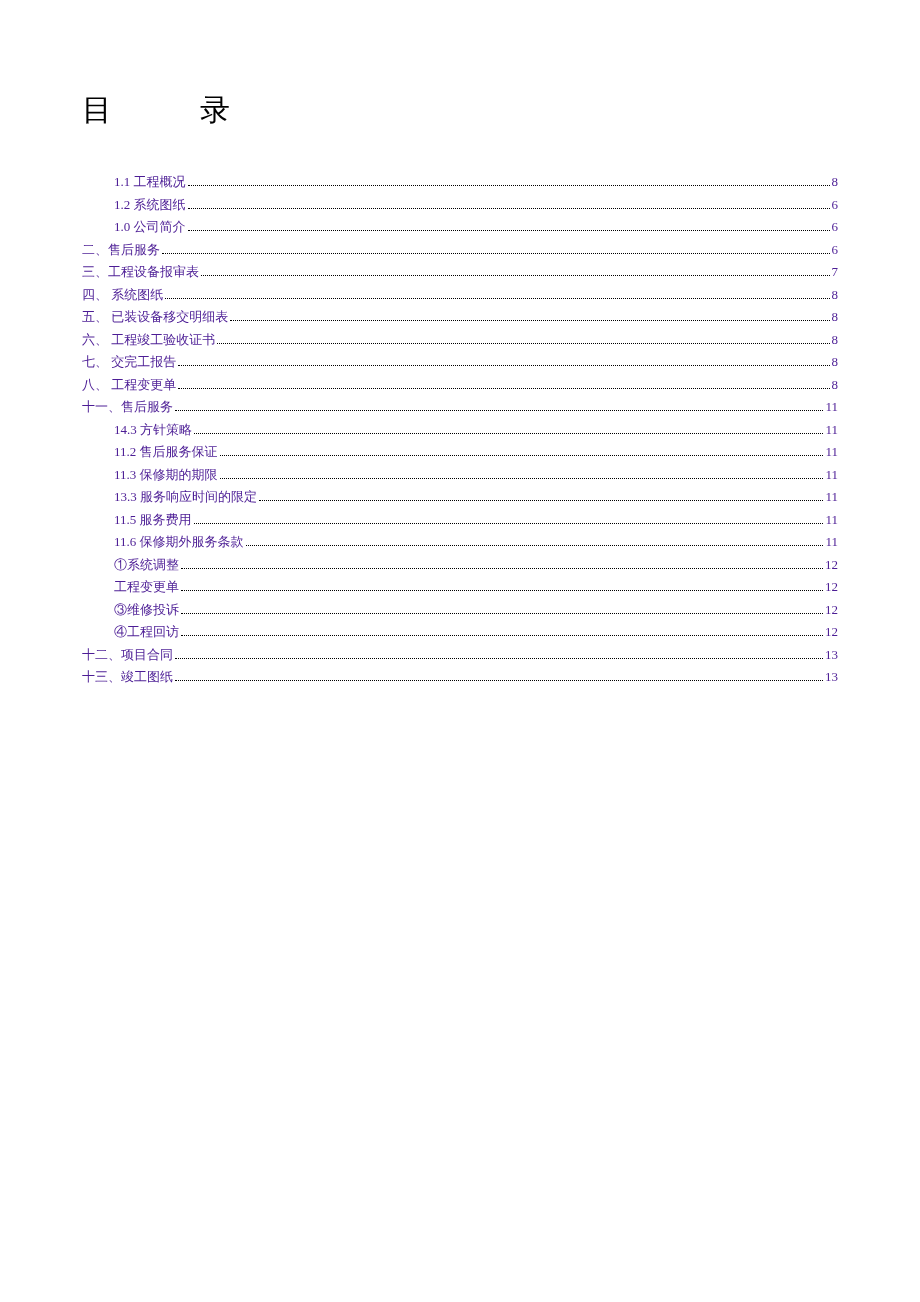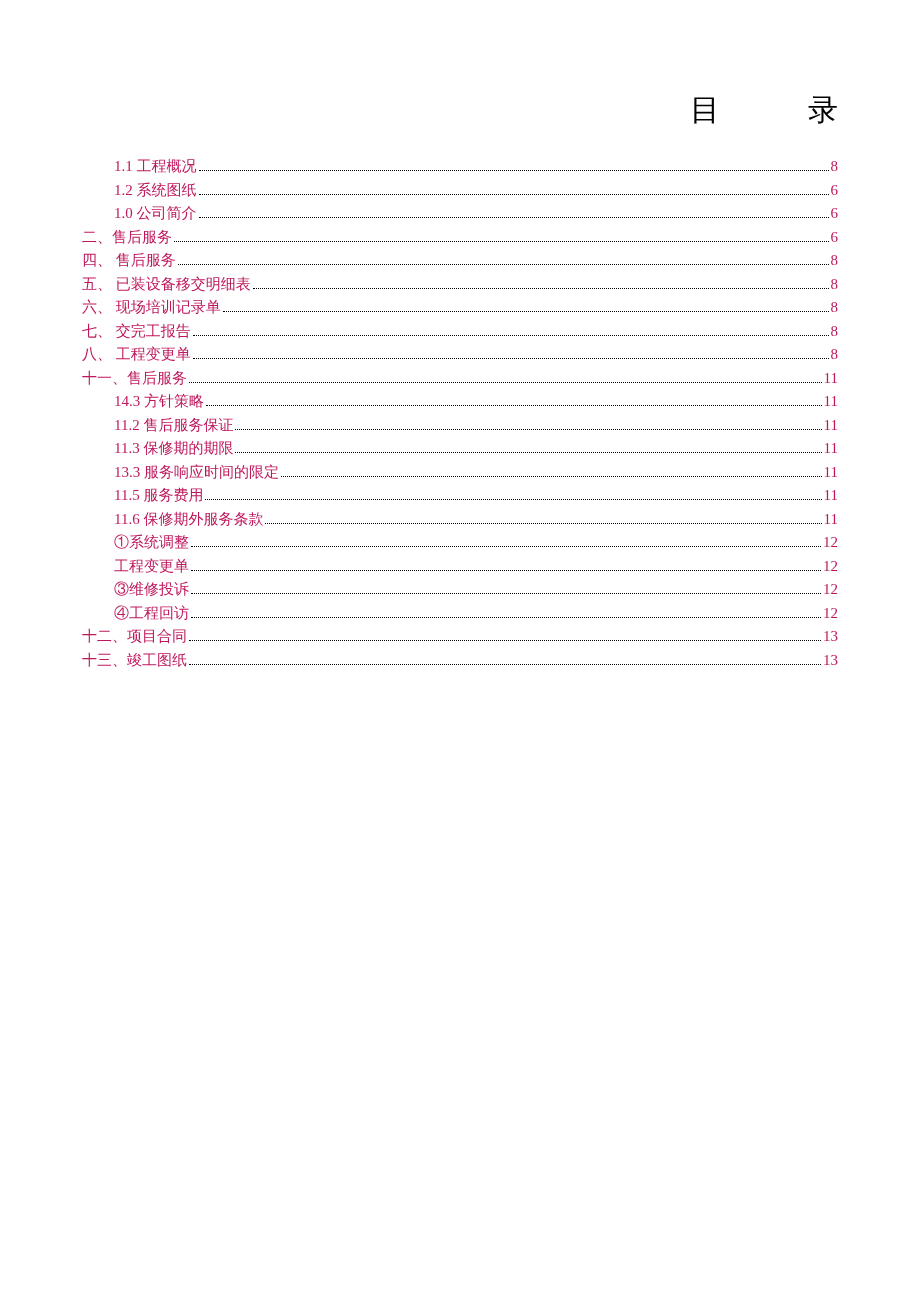--- a/index.html
+++ b/index.html
@@ -7,37 +7,37 @@
       width: 920px;
       height: 1302px;
       background: #fff;
       font-family: "SimSun", "宋体", serif;
       position: relative;
     }
     .page {
       padding: 90px 82px 0 82px;
     }
     .title-row {
-      text-align: right;
-      margin-bottom: 28px;
+      text-align: left;
+      margin-bottom: 44px;
     }
     .title-char {
       font-size: 30px;
       font-weight: 400;
       letter-spacing: 0;
       display: inline-block;
     }
     .title-gap {
       display: inline-block;
       width: 80px;
     }
     .toc-list {
       list-style: none;
-      font-size: 15px;
-      color: #be185d;
+      font-size: 13px;
+      color: #4c1d95;
       line-height: 1;
     }
     .toc-row {
       display: flex;
       align-items: baseline;
       margin-bottom: 8.5px;
       white-space: nowrap;
     }
     .toc-row.indent { padding-left: 32px; }
     .toc-label {
@@ -77,31 +77,36 @@
         <span class="toc-label">1.0 公司简介</span>
         <span class="toc-dots"></span>
         <span class="toc-page">6</span>
       </li>
       <li class="toc-row">
         <span class="toc-label">二、售后服务</span>
         <span class="toc-dots"></span>
         <span class="toc-page">6</span>
       </li>
       <li class="toc-row">
-        <span class="toc-label">四、 售后服务</span>
+        <span class="toc-label">三、工程设备报审表</span>
+        <span class="toc-dots"></span>
+        <span class="toc-page">7</span>
+      </li>
+      <li class="toc-row">
+        <span class="toc-label">四、 系统图纸</span>
         <span class="toc-dots"></span>
         <span class="toc-page">8</span>
       </li>
       <li class="toc-row">
         <span class="toc-label">五、 已装设备移交明细表</span>
         <span class="toc-dots"></span>
         <span class="toc-page">8</span>
       </li>
       <li class="toc-row">
-        <span class="toc-label">六、 现场培训记录单</span>
+        <span class="toc-label">六、 工程竣工验收证书</span>
         <span class="toc-dots"></span>
         <span class="toc-page">8</span>
       </li>
       <li class="toc-row">
         <span class="toc-label">七、 交完工报告</span>
         <span class="toc-dots"></span>
         <span class="toc-page">8</span>
       </li>
       <li class="toc-row">
         <span class="toc-label">八、 工程变更单</span>

